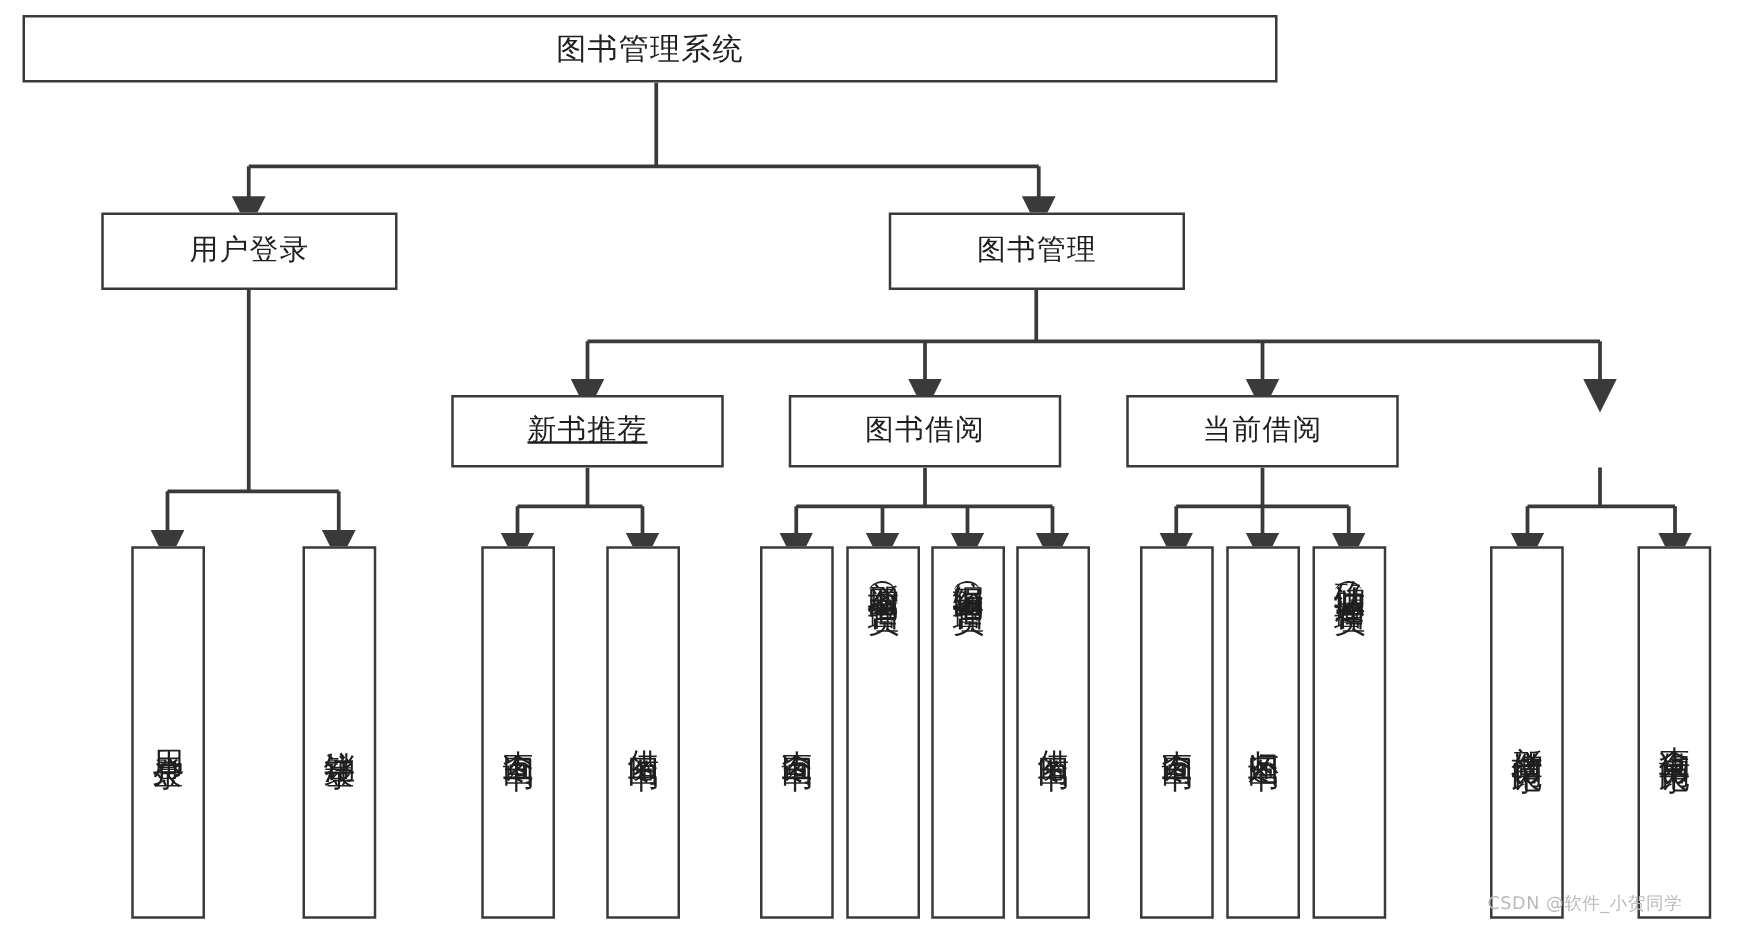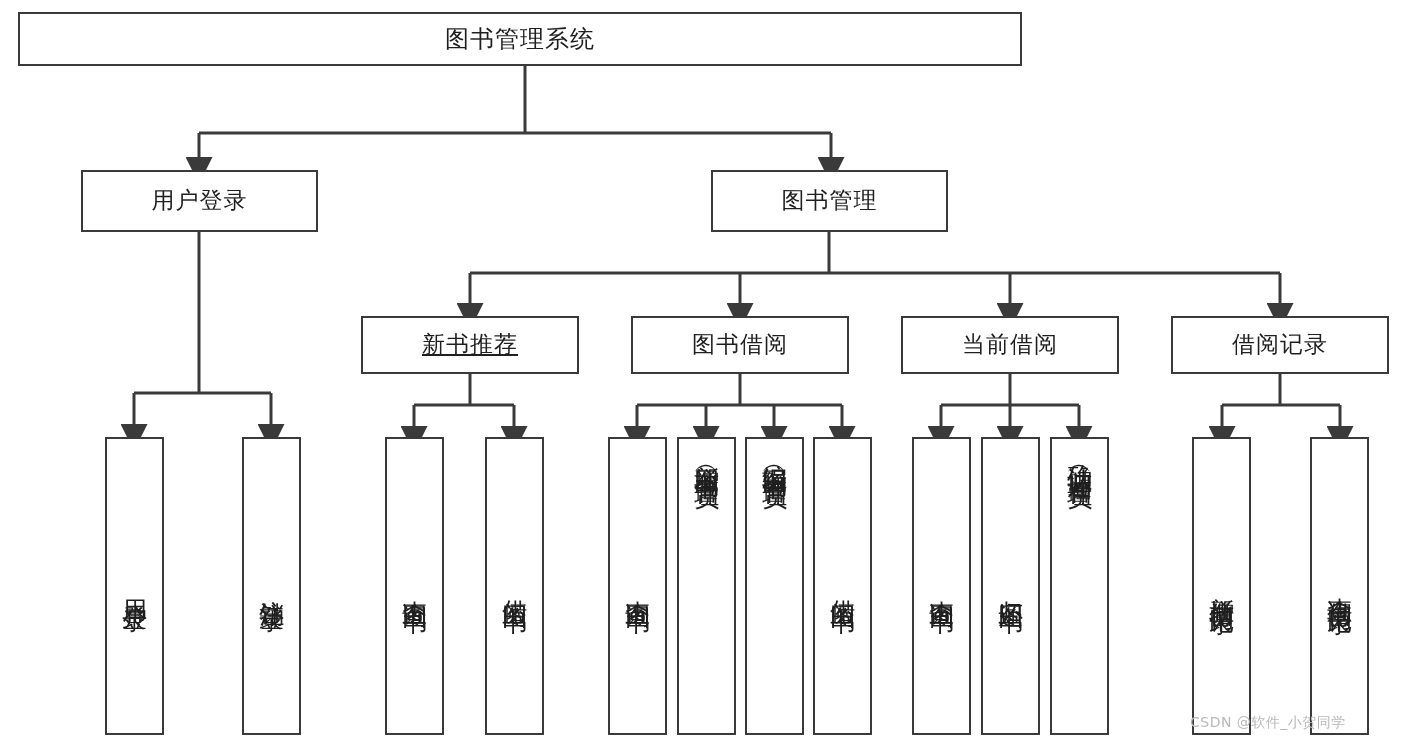--- a/index.html
+++ b/index.html
@@ -138,23 +138,20 @@
 
   <div class="node h" style="left:361px; top:316px; width:218px; height:58px;text-decoration:underline;">
     <span>新书推荐</span>
   </div>
   <div class="node h" style="left:901px; top:316px; width:218px; height:58px;">
     <span>当前借阅</span>
   </div>
   <div class="node h" style="left:631px; top:316px; width:218px; height:58px;">
     <span>图书借阅</span>
   </div>
-  <div class="node h" style="left:1171px; top:316px; width:218px; height:58px;">
-    <span>借阅记录</span>
-  </div>
 
   <div class="node v centered" style="left:105px; top:437px; width:59px; height:298px;">
     <span class="vtext">用户登录</span>
   </div>
   <div class="node v centered" style="left:242px; top:437px; width:59px; height:298px;">
     <span class="vtext">注销登录</span>
   </div>
 
   <div class="node v centered" style="left:385px; top:437px; width:59px; height:298px;">
     <span class="vtext">查询图书</span>

